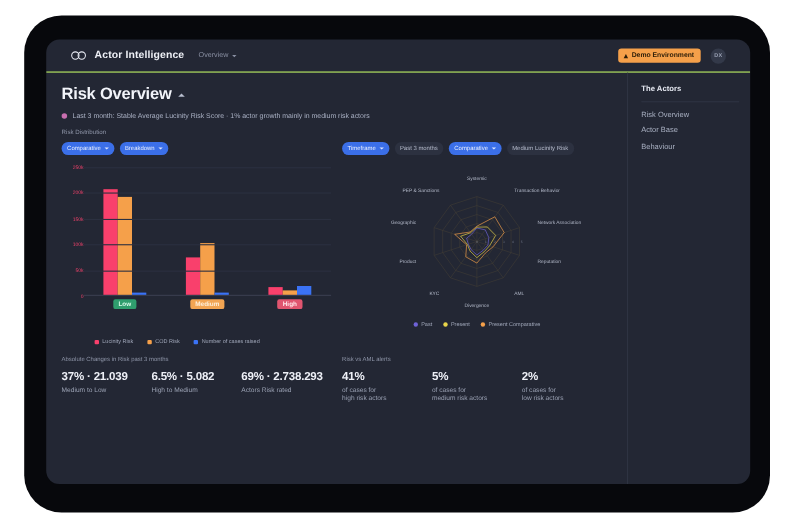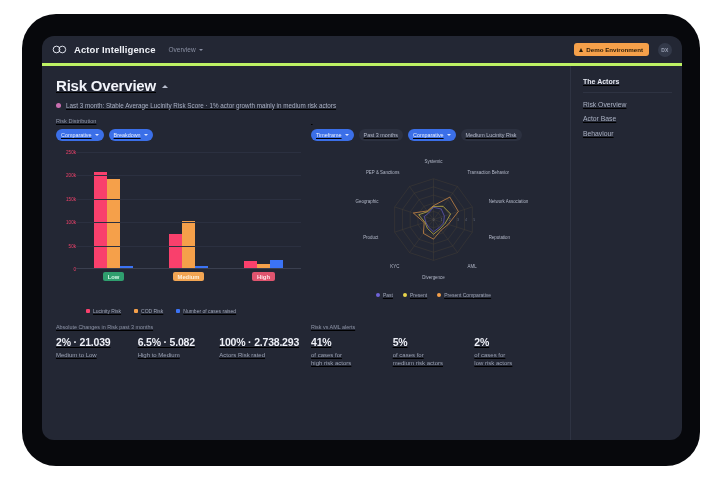--- a/index.html
+++ b/index.html
@@ -44,22 +44,22 @@
     border-radius: 12px;
     overflow: hidden;
     display: flex;
     flex-direction: column;
   }
 
   
   .topbar {
     height: 30px;
     display: flex; align-items: center;
-    padding: 0 10px;
-    border-bottom: 3px solid #bef264;
+    padding: 0 22px;
+    border-bottom: 1px solid #bef264;
     flex: 0 0 auto;
   }
   .logo-icon { width: 16px; height: 11px; margin-right: 6px; display:block; }
   .brand {
     color: #eef0f6; font-size: 9.5px; font-weight: bold;
     letter-spacing: .1px;
   }
   .nav-overview {
     color: #8a90a3; font-size: 6.5px; margin-left: 13px;
     display: flex; align-items: center; gap: 3px;
@@ -90,21 +90,21 @@
   }
   .avatar {
     width: 14px; height: 14px; border-radius: 50%;
     background: #333949;
     color: #9aa1b4; font-size: 5px; font-weight: bold;
     display: flex; align-items: center; justify-content: center;
     letter-spacing: .2px;
   }
 
   
-  .body-split { display: flex; flex: 1 1 auto; min-height: 0; text-decoration: underline; }
+  .body-split { display: flex; flex: 1 1 auto; min-height: 0; }
   .main { flex: 1 1 auto; padding: 11px 14px 0 14px; min-width: 0; }
   .rightbar {
     width: 112px; flex: 0 0 112px;
     border-left: 1px solid #2e3342;
     padding: 12px 10px 0 12px;
   }
   .rb-title {
     color: #e6e9f2; font-size: 7px; font-weight: bold;
     padding-bottom: 7px;
     border-bottom: 1px solid #2e3342;
@@ -402,29 +402,29 @@
                 </div>
               </div>
           </div>
         </div>
 
         <div class="stats-row">
           <div class="stats-col">
             <div class="stats-head">Absolute Changes in Risk past 3 months</div>
             <div class="stats-items" id="stats-left">
                 <div class="stat">
-                  <div class="stat-big">2% · 21.039</div>
+                  <div class="stat-big">37% · 21.039</div>
                   <div class="stat-sub">Medium to Low</div>
                 </div>
                 <div class="stat">
                   <div class="stat-big">6.5% · 5.082</div>
                   <div class="stat-sub">High to Medium</div>
                 </div>
                 <div class="stat">
-                  <div class="stat-big">100% · 2.738.293</div>
+                  <div class="stat-big">69% · 2.738.293</div>
                   <div class="stat-sub">Actors Risk rated</div>
                 </div>
               </div>
           </div>
           <div class="stats-col">
             <div class="stats-head">Risk vs AML alerts</div>
             <div class="stats-items" id="stats-right">
                 <div class="stat">
                   <div class="stat-big">41%</div>
                   <div class="stat-sub">of cases for<br>high risk actors</div>

